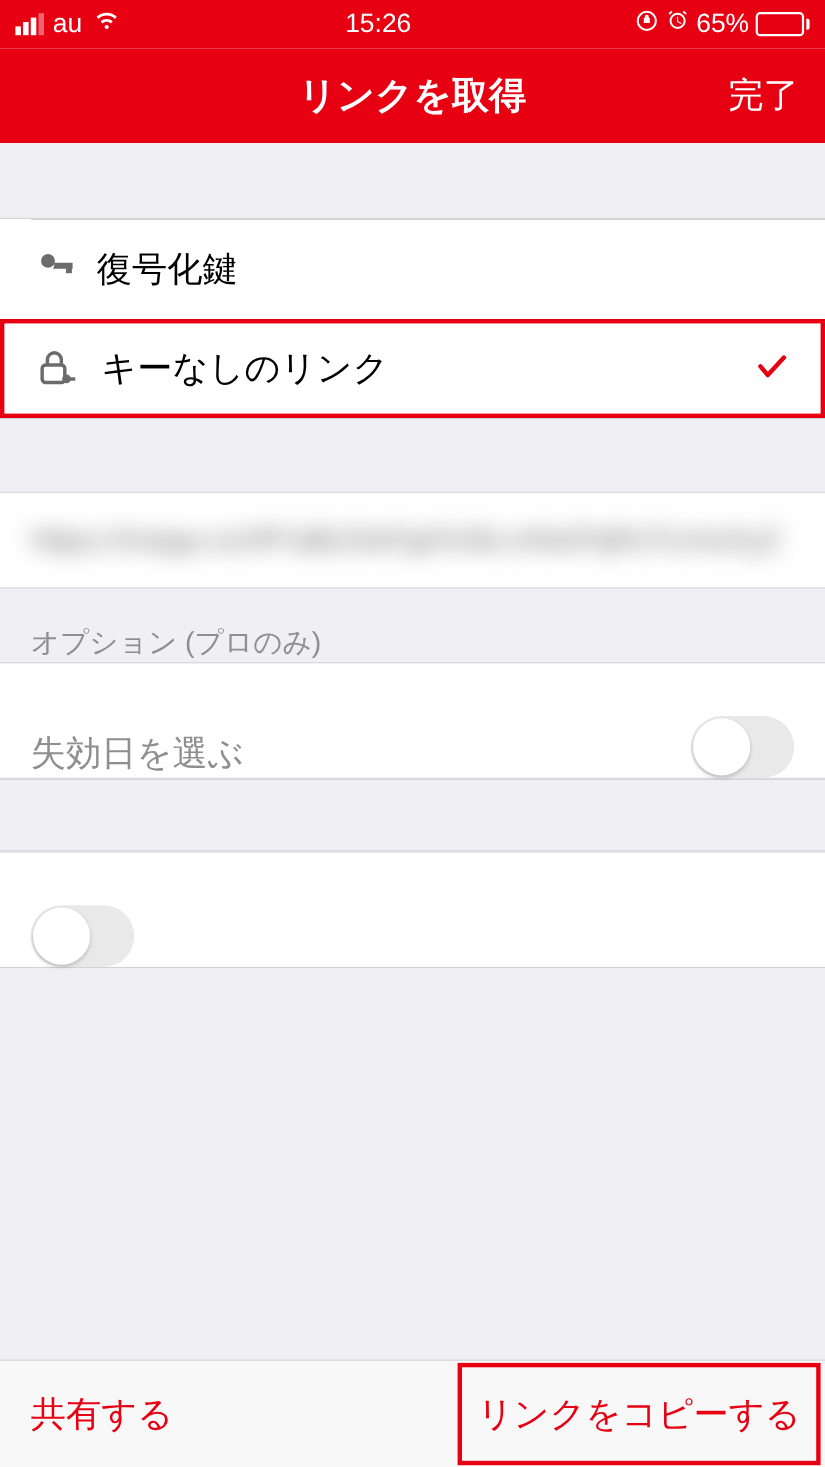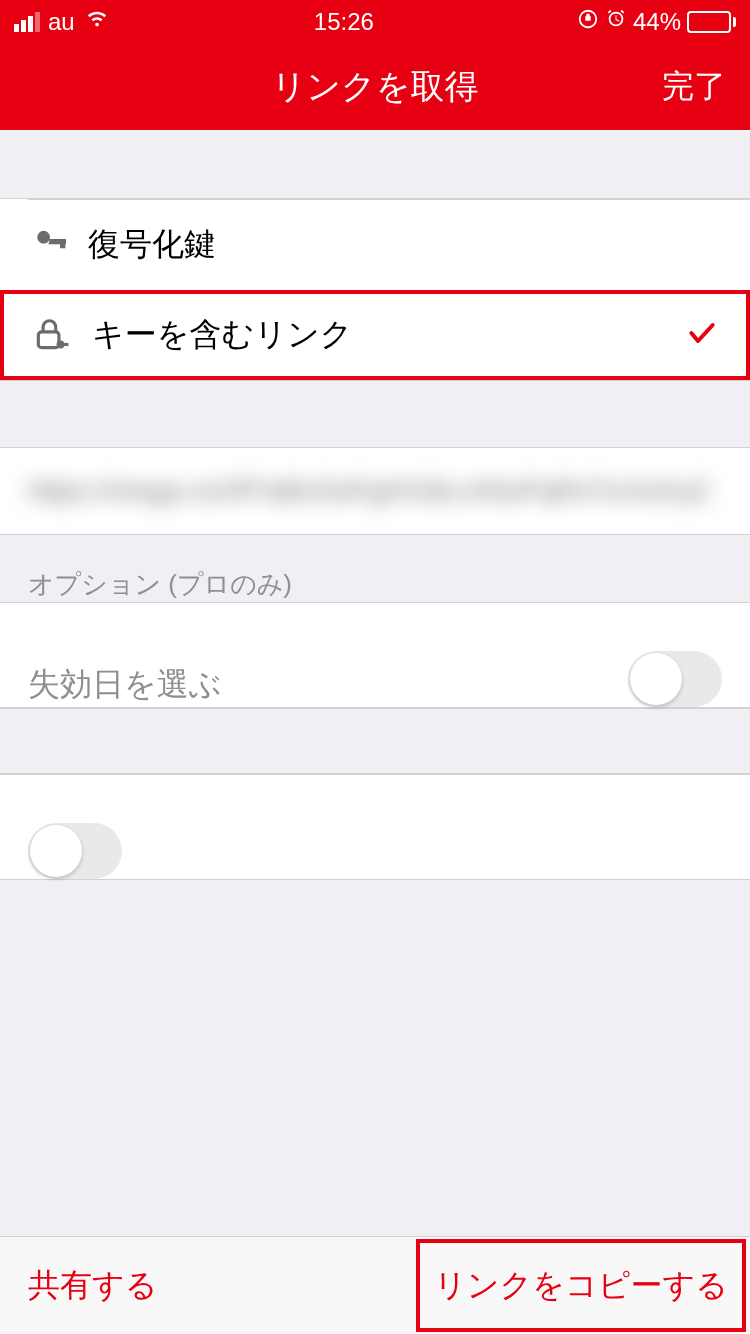--- a/index.html
+++ b/index.html
@@ -81,21 +81,21 @@
       height: 86px;
       background: #e60012;
       color: #fff;
       display: flex;
       align-items: center;
       justify-content: center;
       position: relative;
     }
     .nav-title {
       font-size: 34px;
-      font-weight: 400;
+      font-weight: 700;
     }
     .nav-done {
       position: absolute;
       right: 24px;
       font-size: 32px;
       font-weight: 400;
     }
     .spacer-top {
       height: 68px;
       background: #efeff4;
@@ -256,21 +256,21 @@
       <svg width="22" height="22" viewBox="0 0 24 24" fill="none" stroke="#fff" stroke-width="2">
           <circle cx="12" cy="12" r="9"></circle>
           <path d="M10 9v-1a2 2 0 014 0v1m-5 0h6v5h-6z" fill="#fff" stroke="none"></path>
         </svg>
     </span>
     <span>
       <svg width="22" height="22" viewBox="0 0 24 24" fill="#fff">
           <path d="M12 4a8 8 0 108 8 8 8 0 00-8-8zm0 14a6 6 0 116-6 6 6 0 01-6 6zm.5-10h-1v5l4 2 .5-1-3.5-1.7zM4 6l3-2.5L5.8 2 3 4.5zm16 0l-3-2.5L18.2 2 21 4.5z"></path>
         </svg>
     </span>
-    <span>44%</span>
+    <span>65%</span>
     <span class="battery">
       <span class="battery-body"><span class="battery-fill"></span></span>
       <span class="battery-tip"></span>
     </span>
   </div>
 </div>
 
 <div class="nav-bar">
   <div class="nav-title">リンクを取得</div>
   <div class="nav-done">完了</div>
@@ -290,21 +290,21 @@
   </div>
   <div class="option-item selected">
     <span class="option-icon">
       <svg viewBox="0 0 24 24" fill="none" stroke="#6c6c6c" stroke-width="2">
           <rect x="4" y="10" width="13" height="10" rx="2"></rect>
           <path d="M7 10V7a4 4 0 018 0v3"></path>
           <circle cx="18" cy="18" r="2.5" fill="#6c6c6c" stroke="none"></circle>
           <path d="M20 18h3" stroke="#6c6c6c"></path>
         </svg>
     </span>
-    <span class="option-label">キーを含むリンク</span>
+    <span class="option-label">キーなしのリンク</span>
     <span class="checkmark">
       <svg viewBox="0 0 24 24" fill="none" stroke="#e60012" stroke-width="3" stroke-linecap="round" stroke-linejoin="round">
           <polyline points="4 12 9 18 20 6"></polyline>
         </svg>
     </span>
   </div>
 </div>
 
 <div class="link-section">
   <div class="blurred-text">https://mega.nz/#F!aBcDeFgH!iJkLmNoPqRsTuVwXyZ</div>

